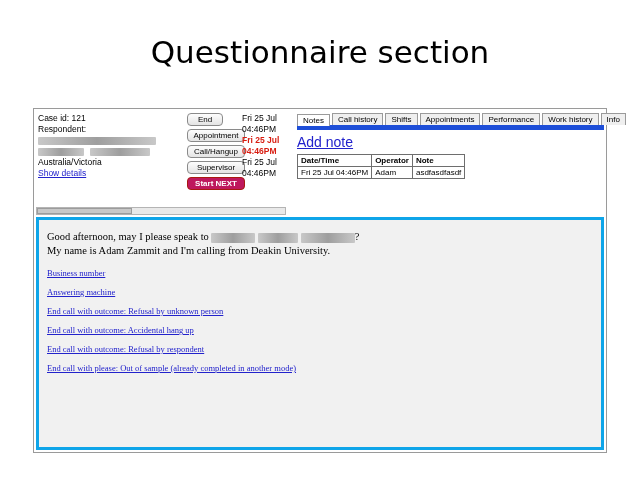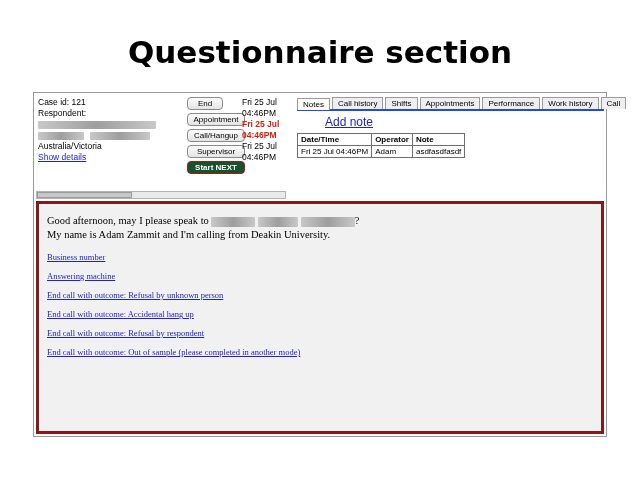--- a/index.html
+++ b/index.html
@@ -18,30 +18,30 @@
     background: #ffffff;
   }
   #slide-title {
     position: absolute;
     top: 34px;
     left: 0;
     width: 640px;
     text-align: center;
     font-size: 31px;
     font-family: "DejaVu Sans", sans-serif;
-    font-weight: bold;
+    font-weight: normal;
     color: #000000;
     letter-spacing: 0px;
   }
 
   
   #app {
     position: absolute;
     left: 33px;
-    top: 92px;
+    top: 108px;
     width: 574px;
     height: 345px;
     background: #ffffff;
     border: 1px solid #9a9a9a;
     box-sizing: border-box;
     font-size: 8px;
     color: #000;
   }
 
   
@@ -84,21 +84,21 @@
     text-align: center;
     padding: 1px 0;
     background: linear-gradient(#fdfdfd,#e4e4e4);
     border: 1px solid #8a8a8a;
     border-radius: 4px;
     color: #000;
     box-sizing: border-box;
     cursor: pointer;
   }
   .sbtn.red {
-    background: #14532d;
+    background: #be185d;
     border: 1px solid #a81a10;
     color: #ffffff;
     font-weight: bold;
   }
   .sbtn.small { width: 36px; }
 
   
   .time-col {
     position: absolute;
     left: 208px;
@@ -114,21 +114,21 @@
   .tabs-panel {
     position: absolute;
     left: 263px;
     top: 2px;
     right: 2px;
     height: 92px;
   }
   .tab-strip {
     display: flex;
     align-items: flex-end;
-    border-bottom: 2px solid #1d4ed8;
+    border-bottom: 5px solid #1d4ed8;
     height: 14px;
   }
   .tab {
     font-size: 8px;
     padding: 1px 5px 1px 5px;
     border: 1px solid #9a9a9a;
     border-bottom: none;
     background: #efefef;
     margin-right: 2px;
     color: #000;
@@ -136,22 +136,21 @@
     white-space: nowrap;
   }
   .tab.active {
     background: #ffffff;
     font-weight: normal;
     position: relative;
     top: 1px;
   }
   .addnote {
     margin-top: 4px;
-    font-size: 12px;
-    margin-left: 28px;
+    font-size: 14px;
   }
   table.notes {
     margin-top: 4px;
     border-collapse: collapse;
     font-size: 8px;
   }
   table.notes th, table.notes td {
     border: 1px solid #6e6e6e;
     padding: 1px 3px;
     text-align: left;
@@ -179,21 +178,21 @@
     box-sizing: border-box;
   }
 
   
   .script-box {
     position: absolute;
     left: 2px;
     top: 108px;
     right: 2px;
     bottom: 2px;
-    border: 3px solid #7f1d1d;
+    border: 3px solid #0ea5e9;
     background: #f1f1f1;
     box-sizing: border-box;
     padding: 10px 8px 8px 8px;
     overflow: hidden;
   }
   .script-line {
     font-size: 10.5px;
     font-family: "Liberation Serif", serif;
     color: #000;
     line-height: 14px;
@@ -259,21 +258,21 @@
     </div>
 
     <div class="tabs-panel">
       <div class="tab-strip">
         <div class="tab active">Notes</div>
         <div class="tab">Call history</div>
         <div class="tab">Shifts</div>
         <div class="tab">Appointments</div>
         <div class="tab">Performance</div>
         <div class="tab">Work history</div>
-        <div class="tab">Call</div>
+        <div class="tab">Info</div>
       </div>
       <div class="addnote">
         <span class="link-blue">Add note</span>
       </div>
       <table class="notes">
         <tbody>
             <tr>
           <th>Date/Time</th>
           <th>Operator</th>
           <th>Note</th>
@@ -298,18 +297,18 @@
         <span class="redact" style="width:40px;height:10px;"></span>
         <span class="redact" style="width:54px;height:10px;"></span><span>?</span>
       </div>
       <div class="script-line">My name is Adam Zammit and I'm calling from Deakin University.</div>
       <div class="script-links">
         <a>Business number</a>
         <a>Answering machine</a>
         <a>End call with outcome: Refusal by unknown person</a>
         <a>End call with outcome: Accidental hang up</a>
         <a>End call with outcome: Refusal by respondent</a>
-        <a>End call with outcome: Out of sample (please completed in another mode)</a>
+        <a>End call with please: Out of sample (already completed in another mode)</a>
       </div>
     </div>
 
   </div>
 </div>
 
 </body></html>

